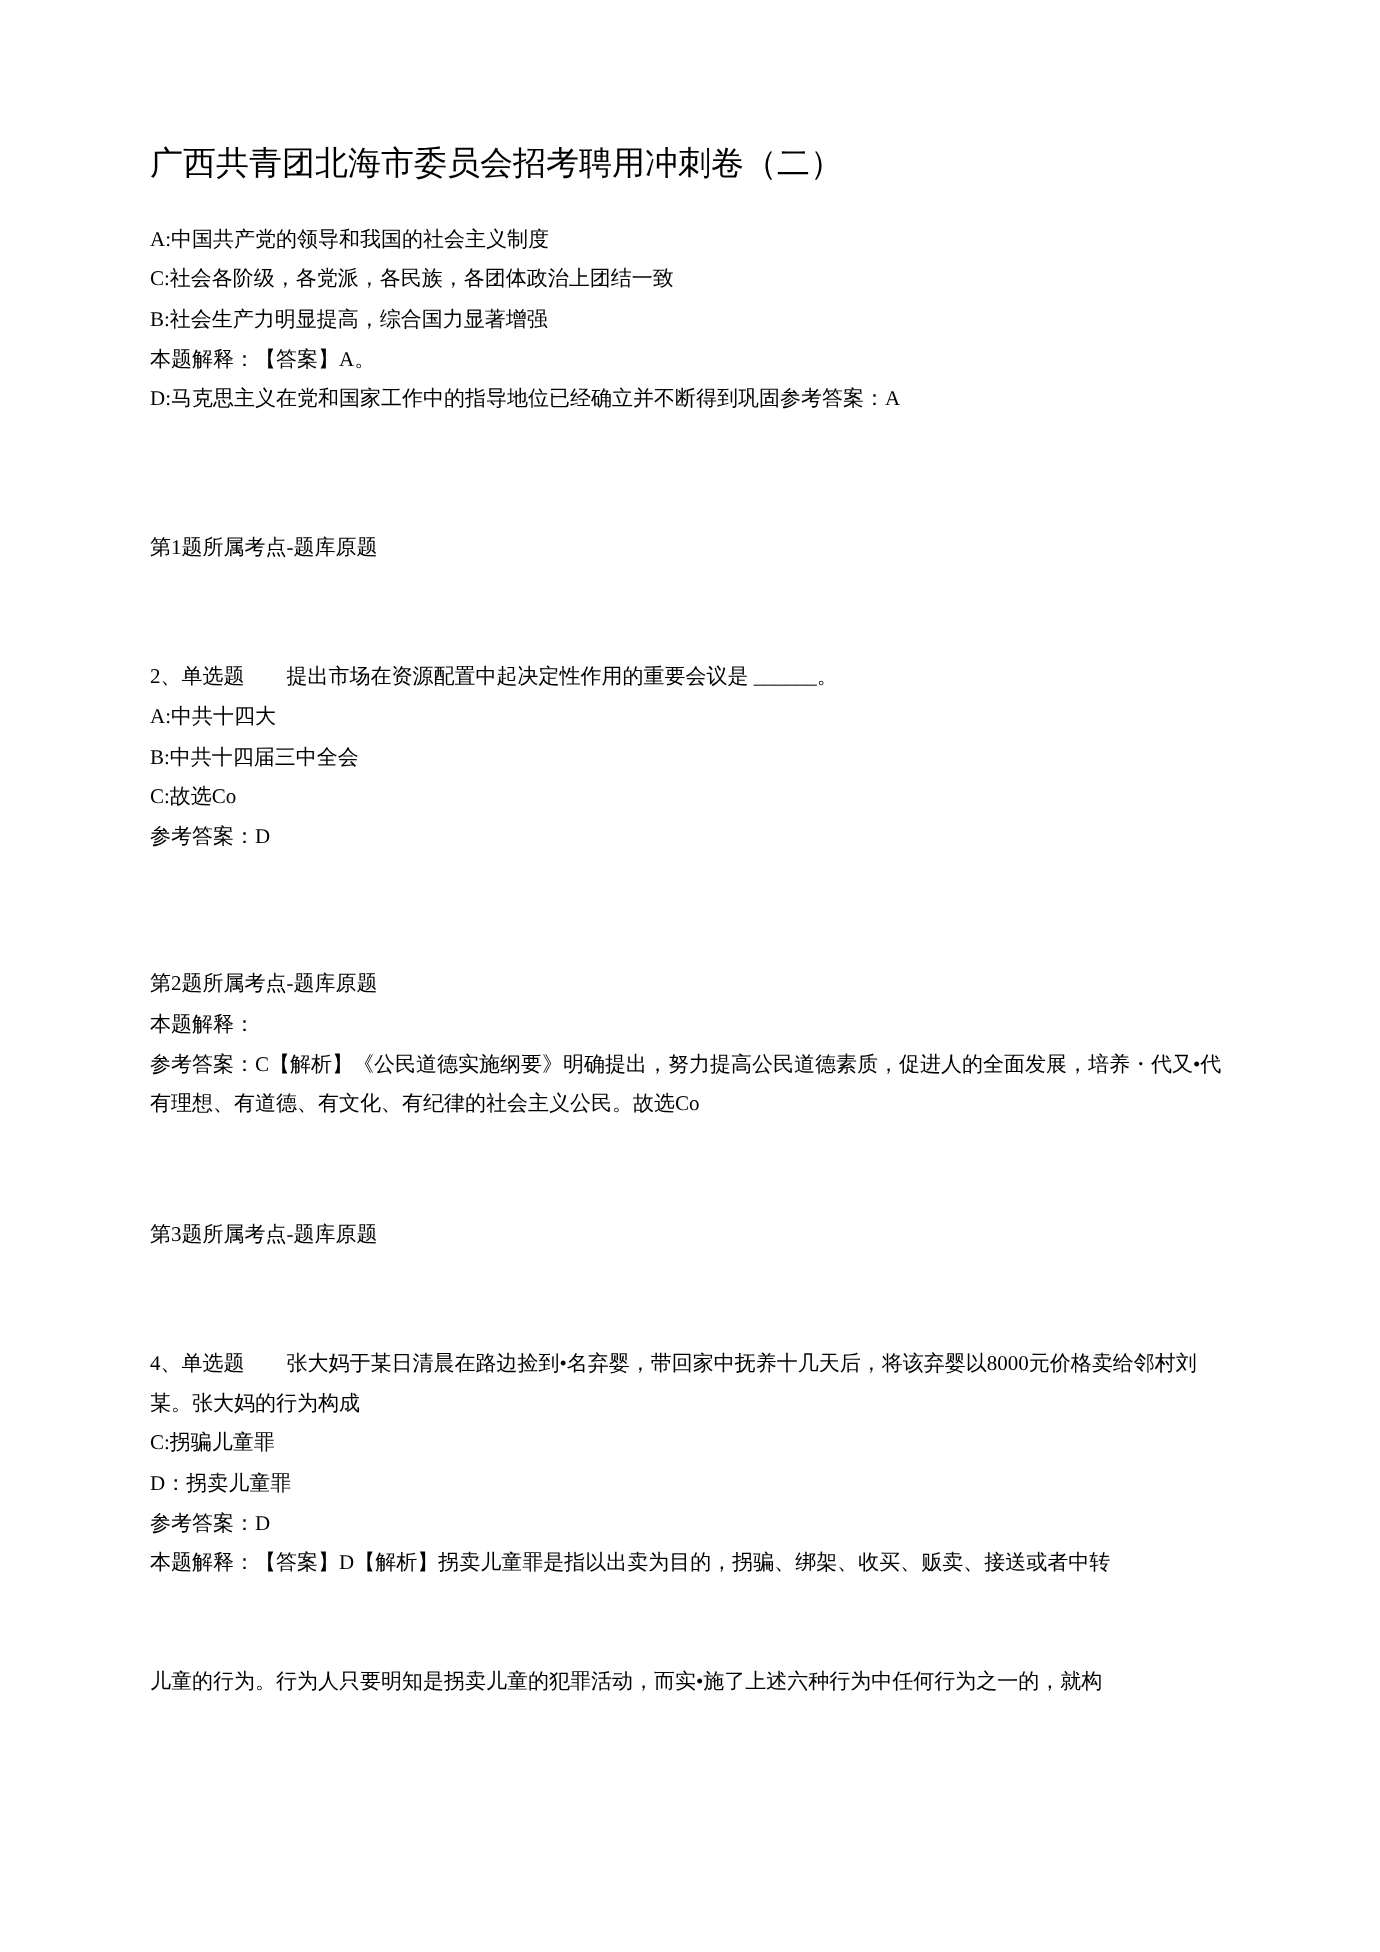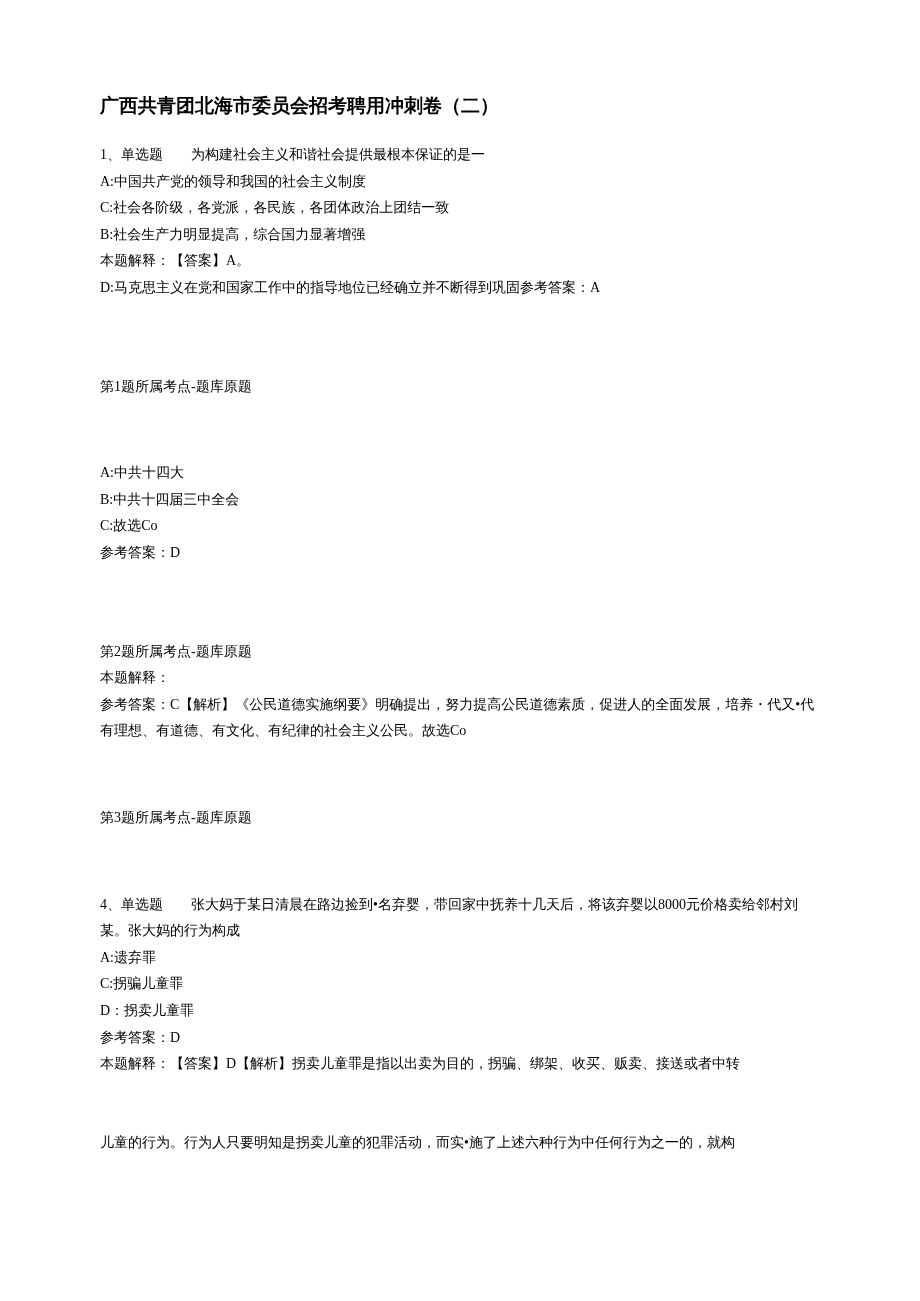--- a/index.html
+++ b/index.html
@@ -9,22 +9,22 @@
     background: #ffffff;
     font-family: "SimSun", "宋体", serif;
     font-size: 14px;
     color: #000000;
     line-height: 1.9;
   }
   .page {
     padding: 88px 100px 60px 100px;
   }
   .title {
-    font-size: 19px;
-    font-weight: bold;
+    font-size: 22px;
+    font-weight: normal;
     margin-bottom: 18px;
   }
   .block {
     margin-bottom: 12px;
   }
   .gap-med {
     height: 40px;
   }
   .gap-large {
     height: 60px;
@@ -35,35 +35,35 @@
   }
 </style>
 </head>
 <body>
 
 <div class="page">
 
   <div class="title">广西共青团北海市委员会招考聘用冲刺卷（二）</div>
 
   <div class="block">
-    <p>1、单选题　　为构建社会主义和谐社会提供最根本保证的是一</p>
     <p>A:中国共产党的领导和我国的社会主义制度</p>
     <p>C:社会各阶级，各党派，各民族，各团体政治上团结一致</p>
     <p>B:社会生产力明显提高，综合国力显著增强</p>
     <p>本题解释：【答案】A。</p>
     <p>D:马克思主义在党和国家工作中的指导地位已经确立并不断得到巩固参考答案：A</p>
   </div>
 
   <div class="gap-large"></div>
 
   <p>第1题所属考点-题库原题</p>
 
   <div class="gap-large"></div>
 
   <div class="block">
+    <p>2、单选题　　提出市场在资源配置中起决定性作用的重要会议是 ______。</p>
     <p>A:中共十四大</p>
     <p>B:中共十四届三中全会</p>
     <p>C:故选Co</p>
     <p>参考答案：D</p>
   </div>
 
   <div class="gap-large"></div>
 
   <p>第2题所属考点-题库原题</p>
 
@@ -71,21 +71,20 @@
   <p>参考答案：C【解析】《公民道德实施纲要》明确提出，努力提高公民道德素质，促进人的全面发展，培养・代又•代有理想、有道德、有文化、有纪律的社会主义公民。故选Co</p>
 
   <div class="gap-large"></div>
 
   <p>第3题所属考点-题库原题</p>
 
   <div class="gap-large"></div>
 
   <div class="block">
     <p>4、单选题　　张大妈于某日清晨在路边捡到•名弃婴，带回家中抚养十几天后，将该弃婴以8000元价格卖给邻村刘某。张大妈的行为构成</p>
-    <p>A:遗弃罪</p>
     <p>C:拐骗儿童罪</p>
     <p>D：拐卖儿童罪</p>
     <p>参考答案：D</p>
     <p>本题解释：【答案】D【解析】拐卖儿童罪是指以出卖为目的，拐骗、绑架、收买、贩卖、接送或者中转</p>
   </div>
 
   <div class="gap-med"></div>
 
   <p>儿童的行为。行为人只要明知是拐卖儿童的犯罪活动，而实•施了上述六种行为中任何行为之一的，就构</p>
 

